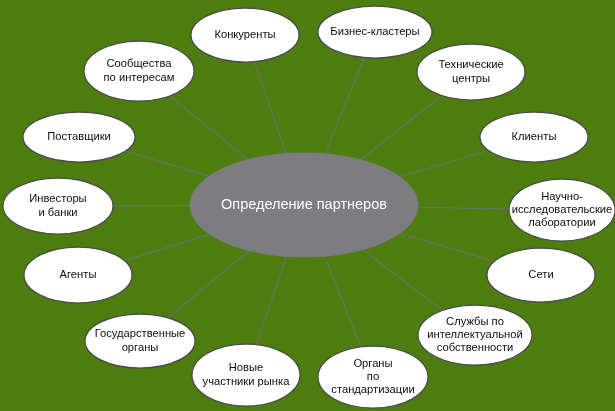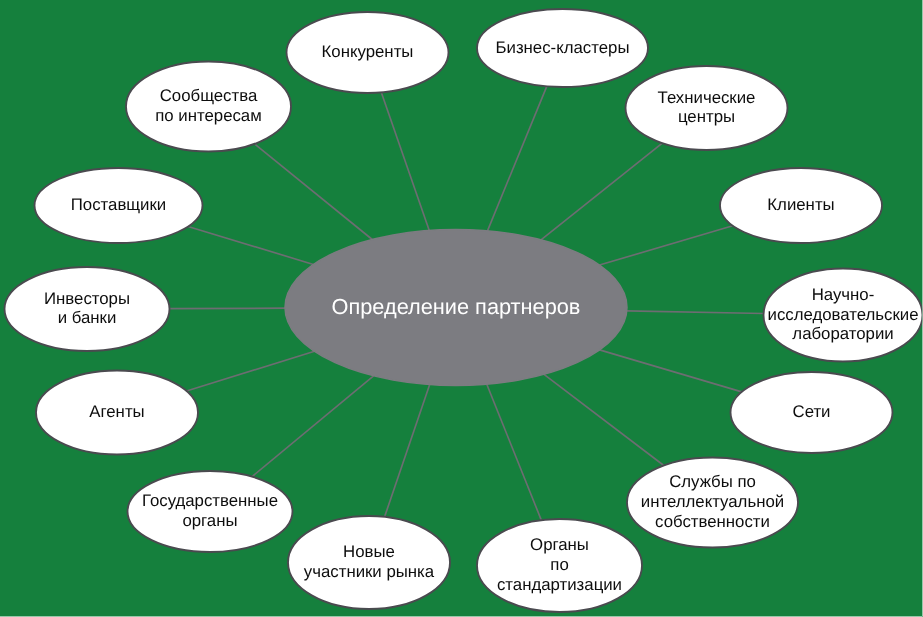--- a/index.html
+++ b/index.html
@@ -7,21 +7,21 @@
     padding: 0;
     background: #ffffff;
   }
   body {
     font-family: "Liberation Sans", sans-serif;
   }
   #diagram-canvas {
     position: relative;
     width: 615px;
     height: 411px;
-    background: #15803d;
+    background: #4d7c0f;
     overflow: hidden;
   }
   #diagram-svg {
     position: absolute;
     left: 0;
     top: 0;
     width: 615px;
     height: 411px;
   }
   .edge-line {

